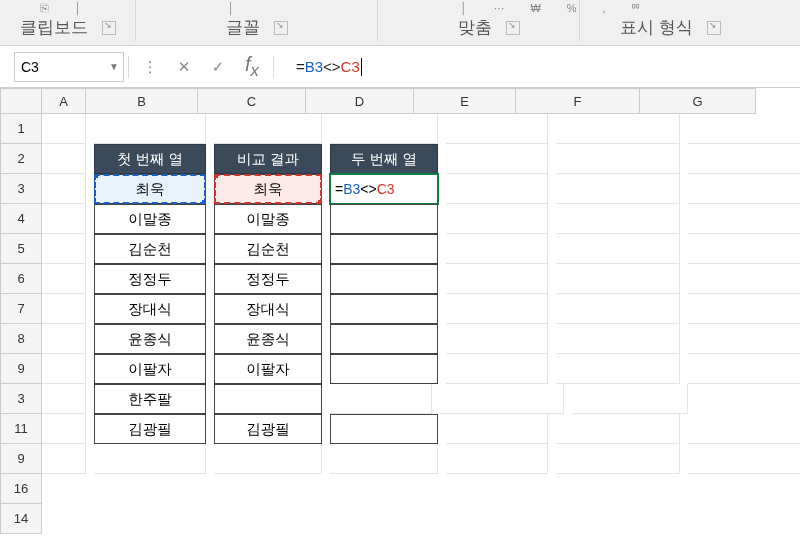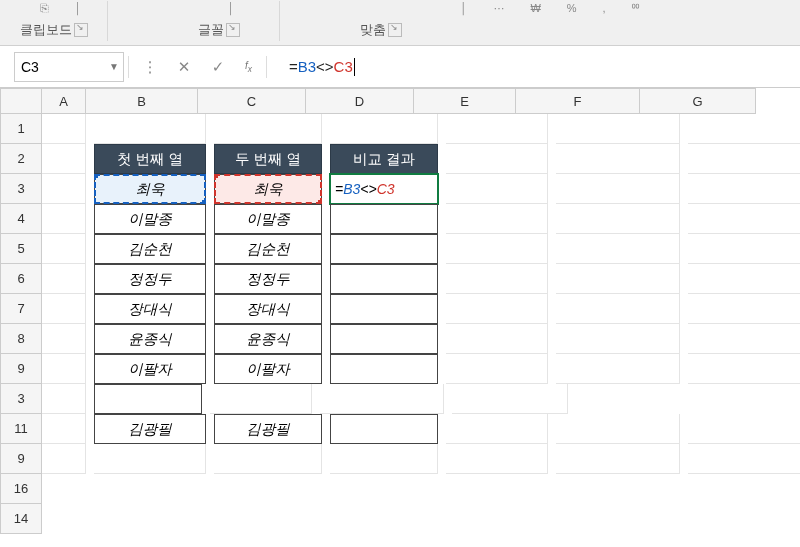--- a/index.html
+++ b/index.html
@@ -22,24 +22,24 @@
     gap: 26px;
     padding-left: 40px;
     color: #888;
     font-size: 11px;
     align-items: center;
     overflow: hidden;
   }
   .ribbon-group {
     display: flex;
     align-items: center;
-    gap: 2px;
+    gap: 14px;
     padding: 0 20px 6px 20px;
     color: #555;
-    font-size: 13px;
+    font-size: 17px;
     position: relative;
   }
   .ribbon-group:not(:last-child)::after {
     content: "";
     position: absolute;
     right: 0;
     top: -20px;
     bottom: 4px;
     width: 1px;
     background: #d8d8d8;
@@ -92,21 +92,21 @@
   }
   .fb-vsep {
     width: 1px;
     height: 22px;
     background: #ddd;
     margin: 0 4px;
   }
   .fx-label {
     font-style: italic;
     color: #777;
-    font-size: 10px;
+    font-size: 20px;
     padding: 0 10px;
   }
   .formula-input {
     flex: 1;
     height: 100%;
     display: flex;
     align-items: center;
     padding-left: 18px;
     font-size: 15px;
     font-family: Consolas, monospace;
@@ -185,21 +185,20 @@
 
   
   .thead {
     background: #3a4a5a;
     color: #fff;
     font-weight: 500;
     border: 1px solid #2c3a48;
   }
   .tbord {
     border: 1px solid #444 !important;
-    font-style: italic;
   }
 
   
   .sel-b {
     background: #e8f2fb;
     outline: 2px dashed #1560c0;
     outline-offset: -2px;
     position: relative;
   }
   .sel-b::before, .sel-b::after, .sel-c::before, .sel-c::after {
@@ -252,26 +251,30 @@
       <span>⋯</span>
       <span>₩</span>
       <span>%</span>
       <span>,</span>
       <span>⁰⁰</span>
   </div>
   <div class="ribbon-group">
     <span>클립보드</span>
     <span class="dialog-launcher"></span>
   </div>
-  <div class="ribbon-group" style="padding-left:90px;padding-right:40px">
+  <div class="ribbon-group" style="padding-left:90px;padding-right:90px">
     <span>글꼴</span>
     <span class="dialog-launcher"></span>
   </div>
   <div class="ribbon-group" style="padding-left:80px;padding-right:60px">
     <span>맞춤</span>
+    <span class="dialog-launcher"></span>
+  </div>
+  <div class="ribbon-group" style="padding-left:40px;padding-right:40px">
+    <span>표시 형식</span>
     <span class="dialog-launcher"></span>
   </div>
 </div>
 
 <div class="formula-bar">
   <div class="name-box">
     <span>C3</span>
     <span class="dd">▼</span>
   </div>
   <div class="fb-vsep"></div>
@@ -329,22 +332,22 @@
       <div class="gc cC"></div>
       <div class="gc cD"></div>
       <div class="gc cE"></div>
       <div class="gc cF"></div>
       <div class="gc cG"></div>
     </div>
 
     <div class="grow">
       <div class="gc cA"></div>
       <div class="gc cB thead">첫 번째 열</div>
+      <div class="gc cD thead">비교 결과</div>
       <div class="gc cC thead">두 번째 열</div>
-      <div class="gc cD thead">비교 결과</div>
       <div class="gc cE"></div>
       <div class="gc cF"></div>
       <div class="gc cG"></div>
     </div>
 
     <div class="grow">
       <div class="gc cA"></div>
       <div class="gc cB tbord sel-b">최욱</div>
       <div class="gc cC tbord sel-c">최욱</div>
       <div class="gc cD tbord sel-d">
@@ -409,20 +412,21 @@
         <div class="gc cA"></div>
         <div class="gc cB tbord">이팔자</div>
         <div class="gc cC tbord">이팔자</div>
         <div class="gc cD tbord"></div>
         <div class="gc cE"></div>
         <div class="gc cF"></div>
         <div class="gc cG"></div>
       </div>
     <div class="grow">
         <div class="gc cA"></div>
+        <div class="gc cB tbord">한주팔</div>
         <div class="gc cD tbord"></div>
         <div class="gc cE"></div>
         <div class="gc cF"></div>
         <div class="gc cG"></div>
       </div>
     <div class="grow">
         <div class="gc cA"></div>
         <div class="gc cB tbord">김광필</div>
         <div class="gc cC tbord">김광필</div>
         <div class="gc cD tbord"></div>

